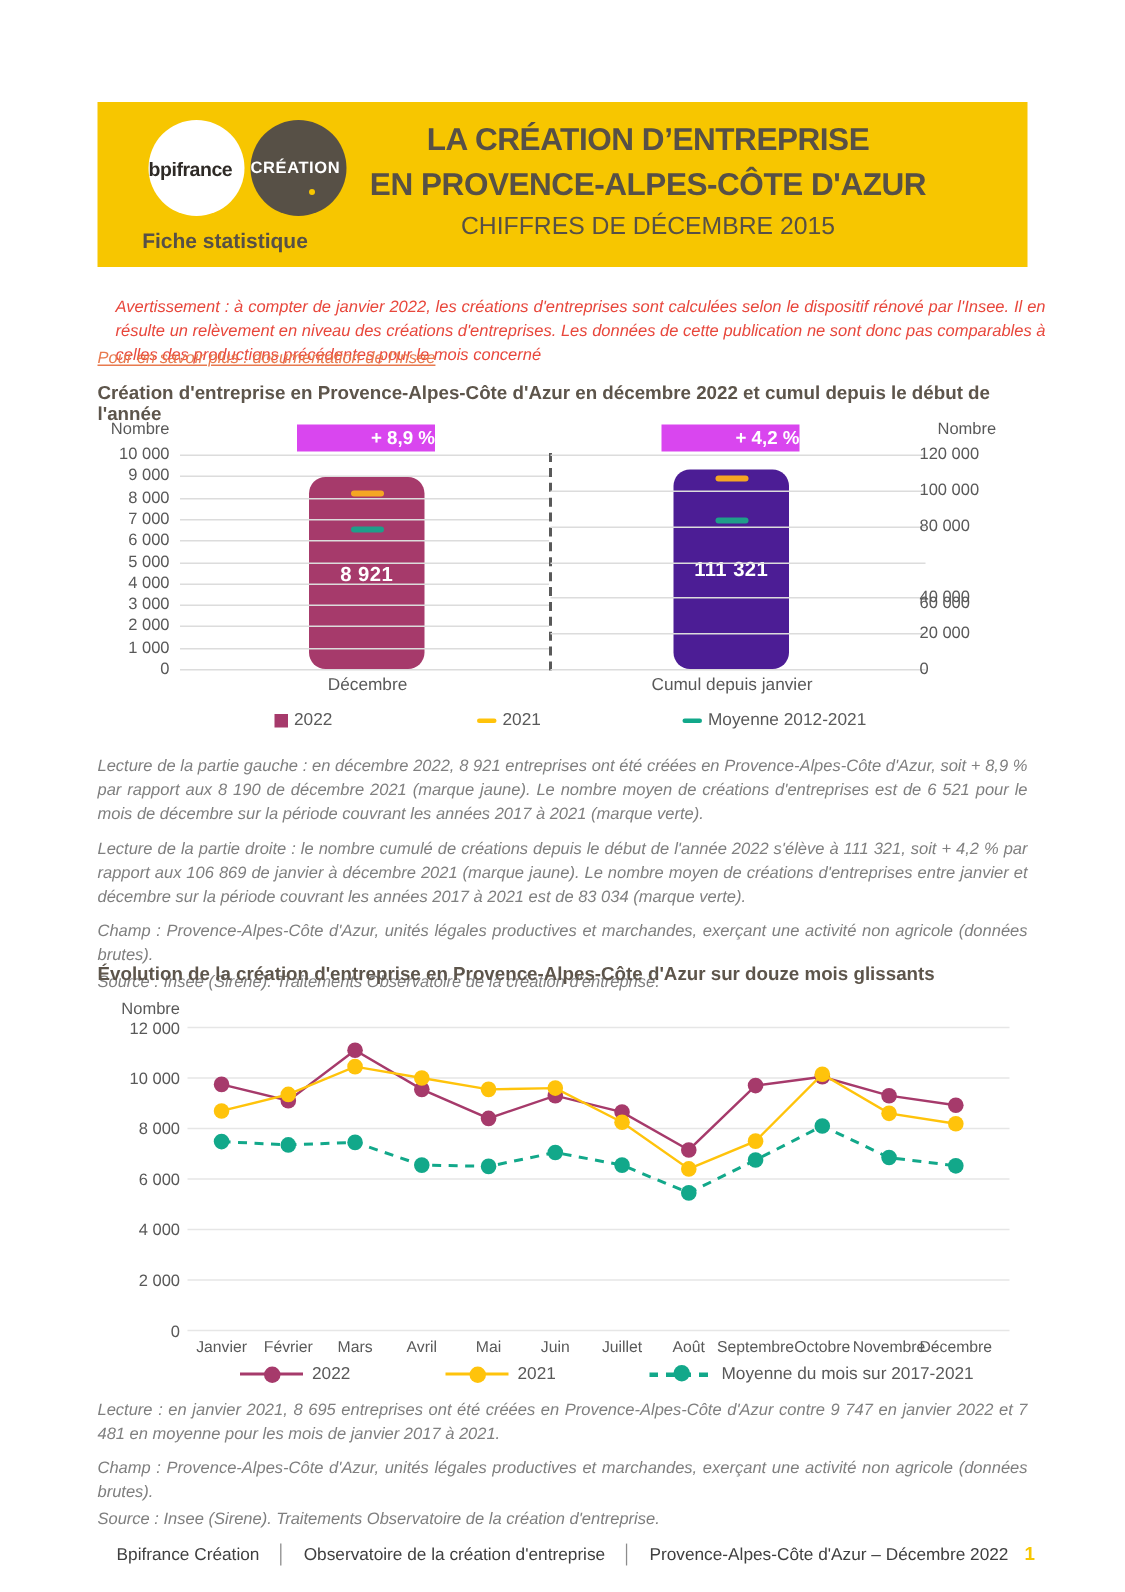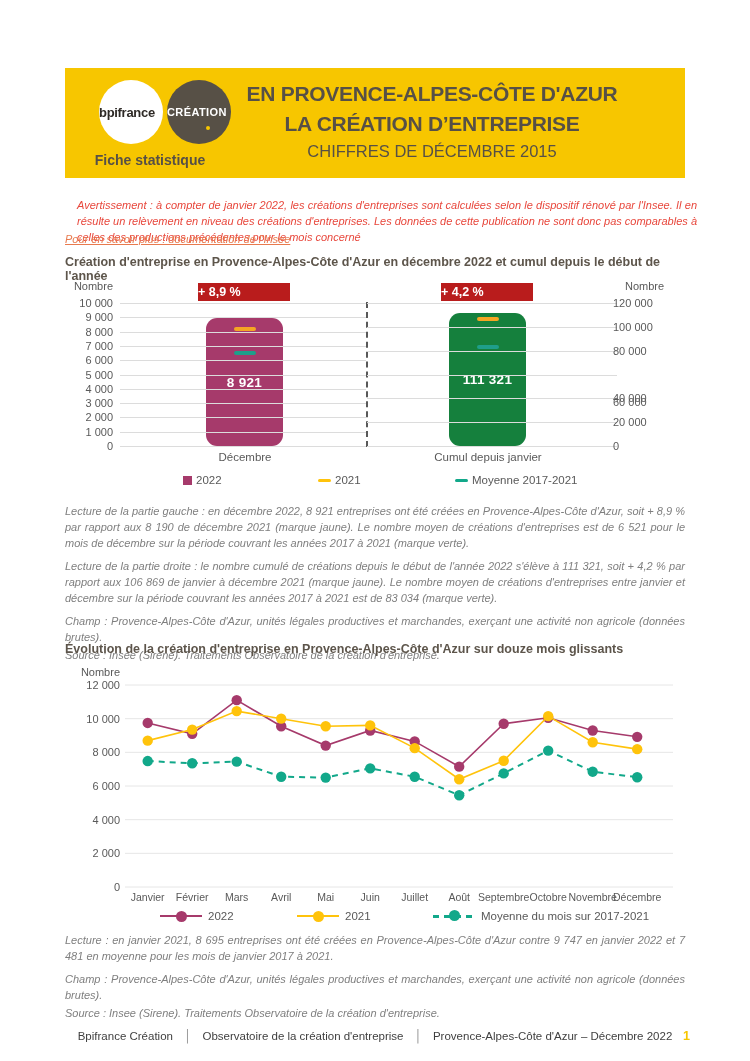--- a/index.html
+++ b/index.html
@@ -33,22 +33,22 @@
   .gridline{position:absolute;height:1px;background:#DCDCDC;}
   .ytick{position:absolute;font-size:11px;color:#595959;height:14px;line-height:14px;}
   .ytl{left:0;width:48px;text-align:right;}
   .ytr{left:548px;width:60px;text-align:left;}
   .ax-title{position:absolute;font-size:11px;color:#595959;}
   .ax-title.left{left:0;width:48px;text-align:right;top:0;}
   .ax-title.right{left:560px;top:0;}
   .bc-divider{position:absolute;left:301px;top:22px;height:145px;border-left:2px dashed #595959;}
   .bar{position:absolute;background:#A63A6B;display:flex;align-items:center;justify-content:center;border-radius:11px;}
   .bar-value{color:#fff;font-weight:bold;font-size:13.5px;letter-spacing:0.3px;}
-  .badge{position:absolute;top:3px;width:92px;height:18px;line-height:18px;background:#b91c1c;color:#fff;
-         font-weight:bold;font-size:12.5px;text-align:left;}
+  .badge{position:absolute;top:3px;width:92px;height:18px;line-height:18px;background:#d946ef;color:#fff;
+         font-weight:bold;font-size:12.5px;text-align:right;}
   .badge.bleft{left:133px;}
   .badge.bright{left:376px;}
   .marker{position:absolute;width:22px;height:4px;border-radius:2px;}
   .xlab{position:absolute;top:171px;width:180px;text-align:center;font-size:11.5px;color:#595959;}
   .xlab.xleft{left:90px;}
   .xlab.xright{left:333px;}
   .legend1-item{position:absolute;top:194px;display:flex;align-items:center;gap:4px;font-size:11.5px;color:#595959;}
   .sw-square{width:9px;height:9px;background:#A63A6B;display:inline-block;}
   .sw-dash{width:13px;height:3px;border-radius:1.5px;display:inline-block;}
   .sw-dash.yellow{background:#FFC30B;}
@@ -79,60 +79,60 @@
       <div class="circle white">
         <span>bpifrance</span>
       </div>
       <div class="circle brown">
         <span>CRÉATION</span>
         <span class="cdot"></span>
       </div>
       <div class="tagline">Fiche statistique</div>
     </div>
     <div class="title-zone">
+      <div class="title-line">LA CRÉATION D’ENTREPRISE</div>
       <div class="title-line">EN PROVENCE-ALPES-CÔTE D'AZUR</div>
-      <div class="title-line">LA CRÉATION D’ENTREPRISE</div>
       <div class="subtitle">CHIFFRES DE DÉCEMBRE 2015</div>
     </div>
   </div>
 
   <p class="warning">Avertissement : à compter de janvier 2022, les créations d'entreprises sont calculées selon le dispositif rénové par l'Insee. Il en résulte un relèvement en niveau des créations d'entreprises. Les données de cette publication ne sont donc pas comparables à celles des productions précédentes pour le mois concerné</p>
   <a class="doc-link">Pour en savoir plus : documentation de l'Insee</a>
 
   <h2 class="sec-heading" style="top:255px;">Création d'entreprise en Provence-Alpes-Côte d'Azur en décembre 2022 et cumul depuis le début de l'année</h2>
 
   <div class="barchart" id="bar-chart">
     <span class="ax-title left">Nombre</span>
     <span class="ax-title right">Nombre</span>
     <div class="bc-divider"></div>
 
     <div class="bar" id="bar-left" style="left: 141px; top: 38.4297px; width: 77px; height: 127.57px; background: rgb(166, 58, 107);">
       <span class="bar-value">8 921</span>
     </div>
-    <div class="bar" id="bar-right" style="left: 384px; top: 33.3425px; width: 77px; height: 132.658px; background: #15803d;">
+    <div class="bar" id="bar-right" style="left: 384px; top: 33.3425px; width: 77px; height: 132.658px; background: #4c1d95;">
       <span class="bar-value">111 321</span>
     </div>
 
     <div class="badge bleft">+ 8,9 %</div>
     <div class="badge bright">+ 4,2 %</div>
 
     <div class="xlab xleft">Décembre</div>
     <div class="xlab xright">Cumul depuis janvier</div>
 
     <div class="legend1-item" style="left:118px;">
       <span class="sw-square"></span>
       <span>2022</span>
     </div>
     <div class="legend1-item" style="left:253px;">
       <span class="sw-dash yellow"></span>
       <span>2021</span>
     </div>
     <div class="legend1-item" style="left:390px;">
       <span class="sw-dash teal"></span>
-      <span>Moyenne 2017-2021</span>
+      <span>Moyenne 2012-2021</span>
     </div>
   <div class="gridline" style="left: 55px; top: 166px; width: 246px;"></div>
       <div class="ytick ytl" style="top: 159px;">0</div>
       <div class="gridline" style="left: 55px; top: 151.7px; width: 246px;"></div>
       <div class="ytick ytl" style="top: 144.7px;">1&nbsp;000</div>
       <div class="gridline" style="left: 55px; top: 137.4px; width: 246px;"></div>
       <div class="ytick ytl" style="top: 130.4px;">2&nbsp;000</div>
       <div class="gridline" style="left: 55px; top: 123.1px; width: 246px;"></div>
       <div class="ytick ytl" style="top: 116.1px;">3&nbsp;000</div>
       <div class="gridline" style="left: 55px; top: 108.8px; width: 246px;"></div>

